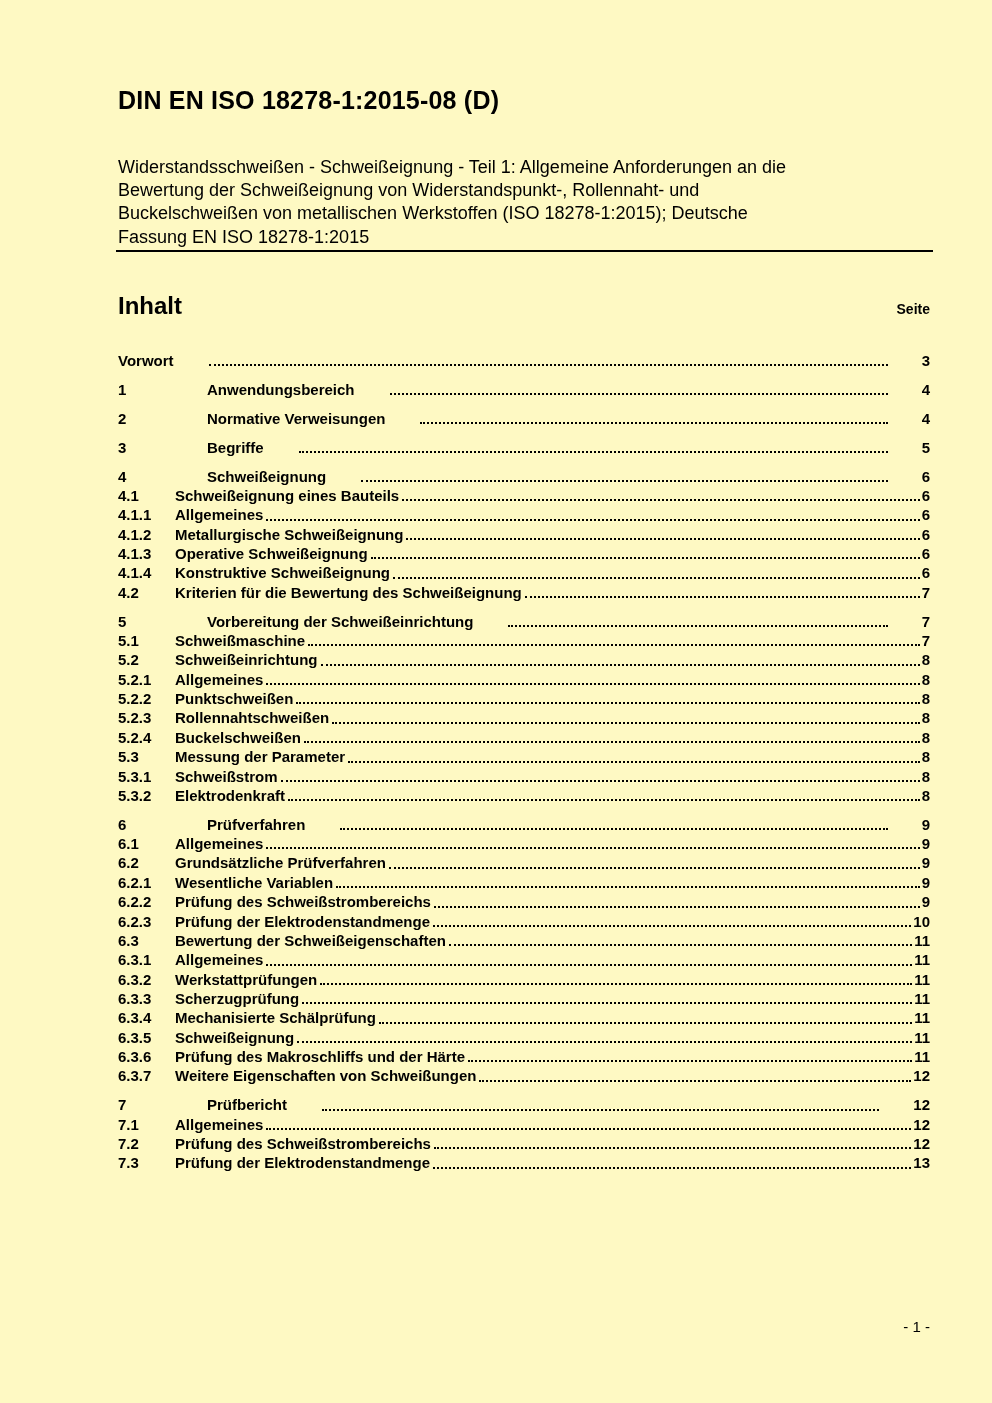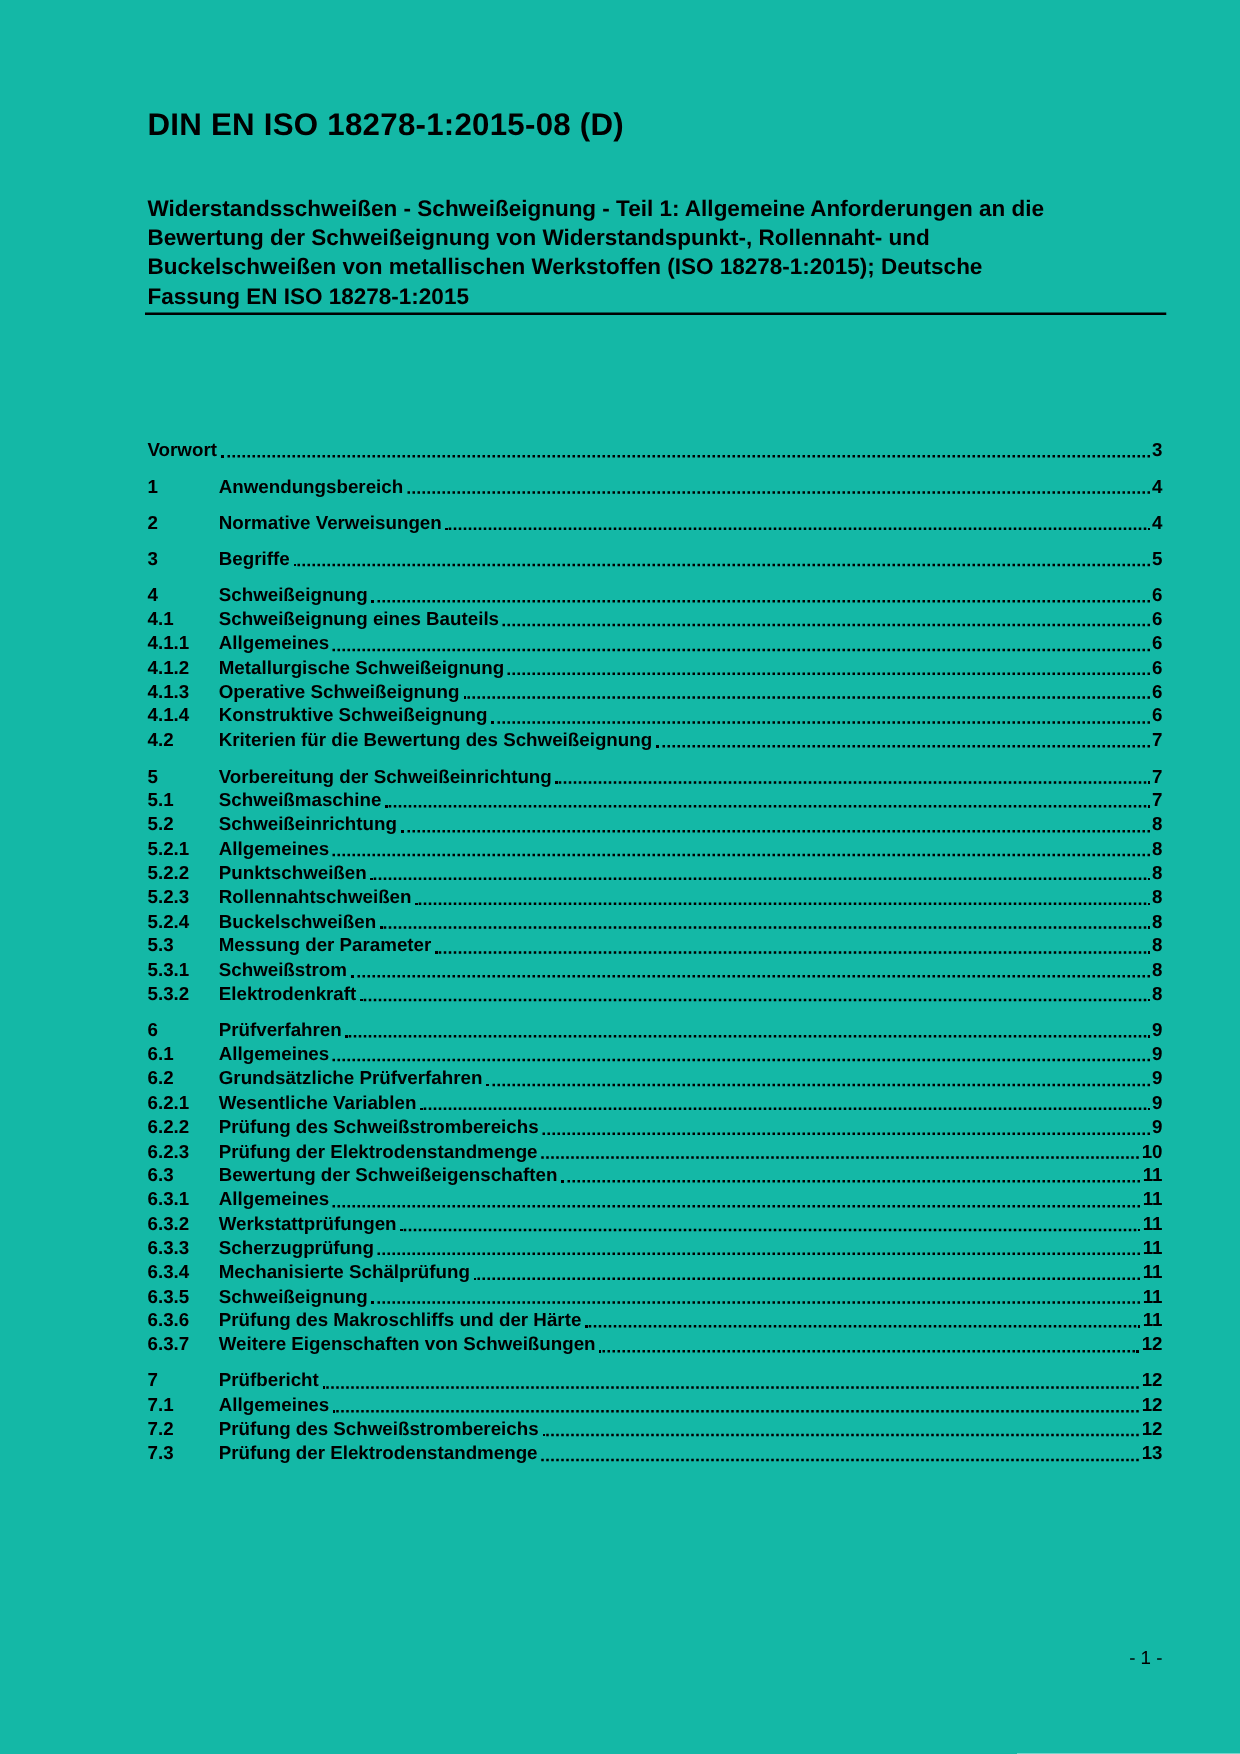--- a/index.html
+++ b/index.html
@@ -8,40 +8,40 @@
     background: #ffffff;
   }
   body {
     font-family: "Liberation Sans", sans-serif;
     color: #000000;
   }
   .page {
     position: relative;
     width: 992px;
     height: 1403px;
-    background: #14b8a6;
+    background: #fef9c3;
     overflow: hidden;
   }
   .doc-title {
     position: absolute;
     top: 86px;
     left: 118px;
     right: 62px;
     font-size: 25px;
     font-weight: bold;
     letter-spacing: 0.2px;
     white-space: nowrap;
   }
   .doc-subtitle {
     position: absolute;
     top: 156px;
     left: 118px;
     right: 40px;
     font-size: 18px;
-    font-weight: bold;
+    font-weight: normal;
     line-height: 23.2px;
   }
   .subtitle-line {
     white-space: nowrap;
   }
   .rule {
     position: absolute;
     top: 250px;
     left: 116px;
     right: 59px;
@@ -74,20 +74,21 @@
   .toc-row {
     display: flex;
     height: 19.35px;
     line-height: 19.35px;
     font-size: 15px;
     font-weight: bold;
     white-space: nowrap;
   }
   .toc-row.group-start {
     margin-top: 9.6px;
+    gap: 32px;
   }
   .toc-row.group-start:first-child {
     margin-top: 0;
   }
   .toc-num {
     flex: 0 0 57px;
   }
   .toc-label {
     flex: 0 0 auto;
   }
@@ -126,20 +127,24 @@
 
   <div class="doc-subtitle" id="subtitle">
       <div class="subtitle-line">Widerstandsschweißen - Schweißeignung - Teil 1: Allgemeine Anforderungen an die</div>
       <div class="subtitle-line">Bewertung der Schweißeignung von Widerstandspunkt-, Rollennaht- und</div>
       <div class="subtitle-line">Buckelschweißen von metallischen Werkstoffen (ISO 18278-1:2015); Deutsche</div>
       <div class="subtitle-line">Fassung EN ISO 18278-1:2015</div>
     </div>
 
   <div class="rule"></div>
 
+  <div class="toc-header">
+    <span class="toc-heading">Inhalt</span>
+    <span class="toc-page-col">Seite</span>
+  </div>
 
   <div class="toc" id="toc">
       <div class="toc-row group-start no-num">
 
     <span class="toc-label">Vorwort</span>
     <span class="toc-dots"></span>
     <span class="toc-page">3</span>
   </div>
       <div class="toc-row group-start">
     <span class="toc-num">1</span>

